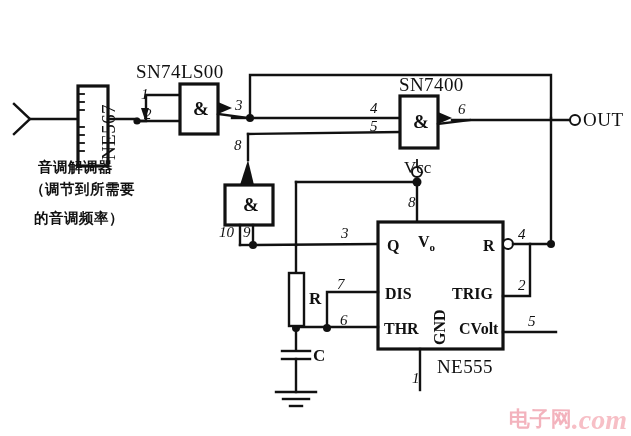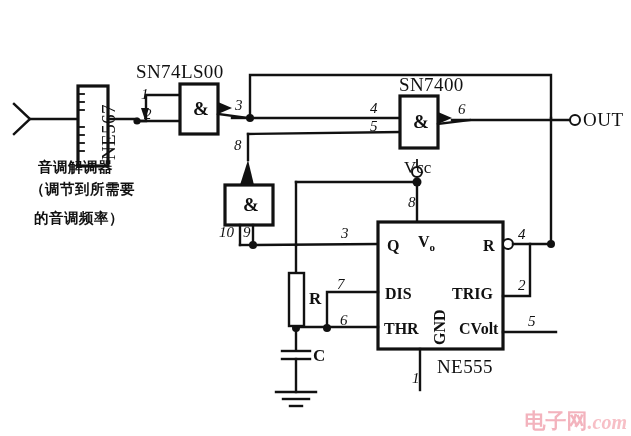--- a/index.html
+++ b/index.html
@@ -113,21 +113,21 @@
     font-family: "DejaVu Sans", "Liberation Sans", sans-serif;
     font-size: 42px;
     font-weight: bold;
     color: #f7bfc6;
     letter-spacing: -1px;
     line-height: 0.85;
   }
   .wm-com {
     font-family: "Liberation Serif", "DejaVu Serif", serif;
     font-style: italic;
-    font-size: 20px;
+    font-size: 28px;
     font-weight: bold;
     color: #f7bfc6;
     line-height: 0.9;
   }
   .wm-cn {
     font-family: "DejaVu Sans", "Liberation Sans", sans-serif;
     font-size: 21px;
     font-weight: bold;
     color: #f3b3bd;
     line-height: 1;

